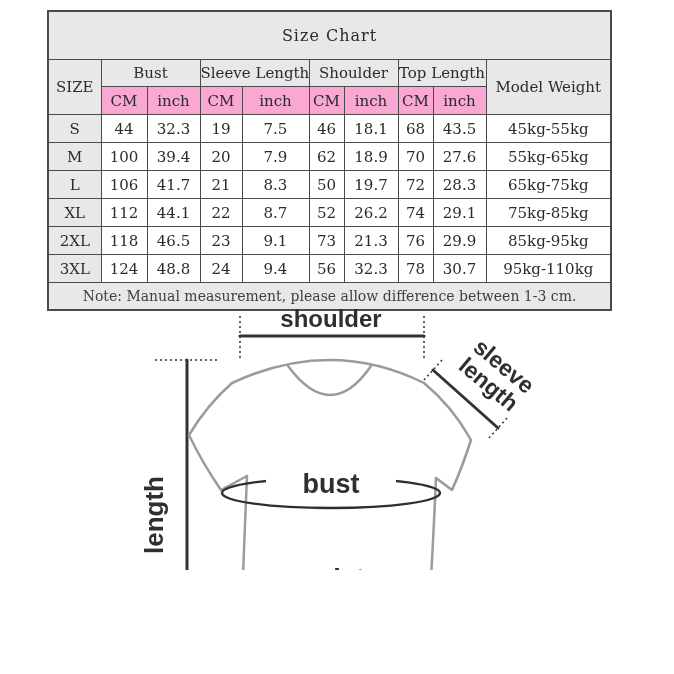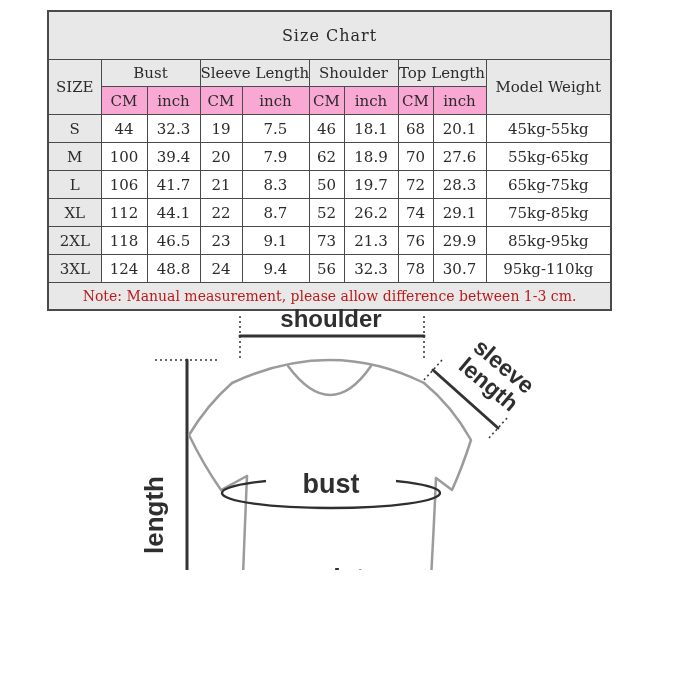--- a/index.html
+++ b/index.html
@@ -15,21 +15,21 @@
   }
   .size-table td{
     border:1px solid #4a4a4a;text-align:center;vertical-align:middle;
     color:#2b2b2b;font-size:15px;padding:0;overflow:hidden;white-space:nowrap;
   }
   .title-row td{height:47px;background:#e8e8e8;font-size:16px;letter-spacing:1px;}
   .group-row td{height:26px;background:#e8e8e8;}
   .units-row td{height:27px;background:#f9a8d4;}
   .data-row td{height:27px;background:#ffffff;}
   .data-row td.size-cell{background:#e8e8e8;}
-  .note-row td{height:26px;background:#e8e8e8;color:#b91c1c;font-size:14px;}
+  .note-row td{height:26px;background:#e8e8e8;color:#404040;font-size:14px;}
   
   .diagram{position:absolute;left:0;top:300px;}
   .shirt{fill:none;stroke:#9b9b9b;stroke-width:2.5;stroke-linecap:round;stroke-linejoin:round;}
   .measure{stroke:#333333;stroke-width:3;fill:none;stroke-linecap:round;}
   .tick{stroke:#333333;stroke-width:1.5;stroke-dasharray:2 3;fill:none;}
   .mellipse{fill:none;stroke:#2f2f2f;stroke-width:2.4;}
   .labelbg{fill:#ffffff;}
   .dlabel{font-family:"Liberation Sans", sans-serif;font-weight:bold;fill:#2f2f2f;}
 </style>
 </head>
@@ -75,21 +75,21 @@
 
       <tr class="data-row">
         <td class="size-cell">S</td>
         <td>44</td>
         <td>32.3</td>
         <td>19</td>
         <td>7.5</td>
         <td>46</td>
         <td>18.1</td>
         <td>68</td>
-        <td>20.1</td>
+        <td>43.5</td>
         <td>45kg-55kg</td>
       </tr>
       <tr class="data-row">
         <td class="size-cell">M</td>
         <td>100</td>
         <td>39.4</td>
         <td>20</td>
         <td>7.9</td>
         <td>62</td>
         <td>18.9</td>

